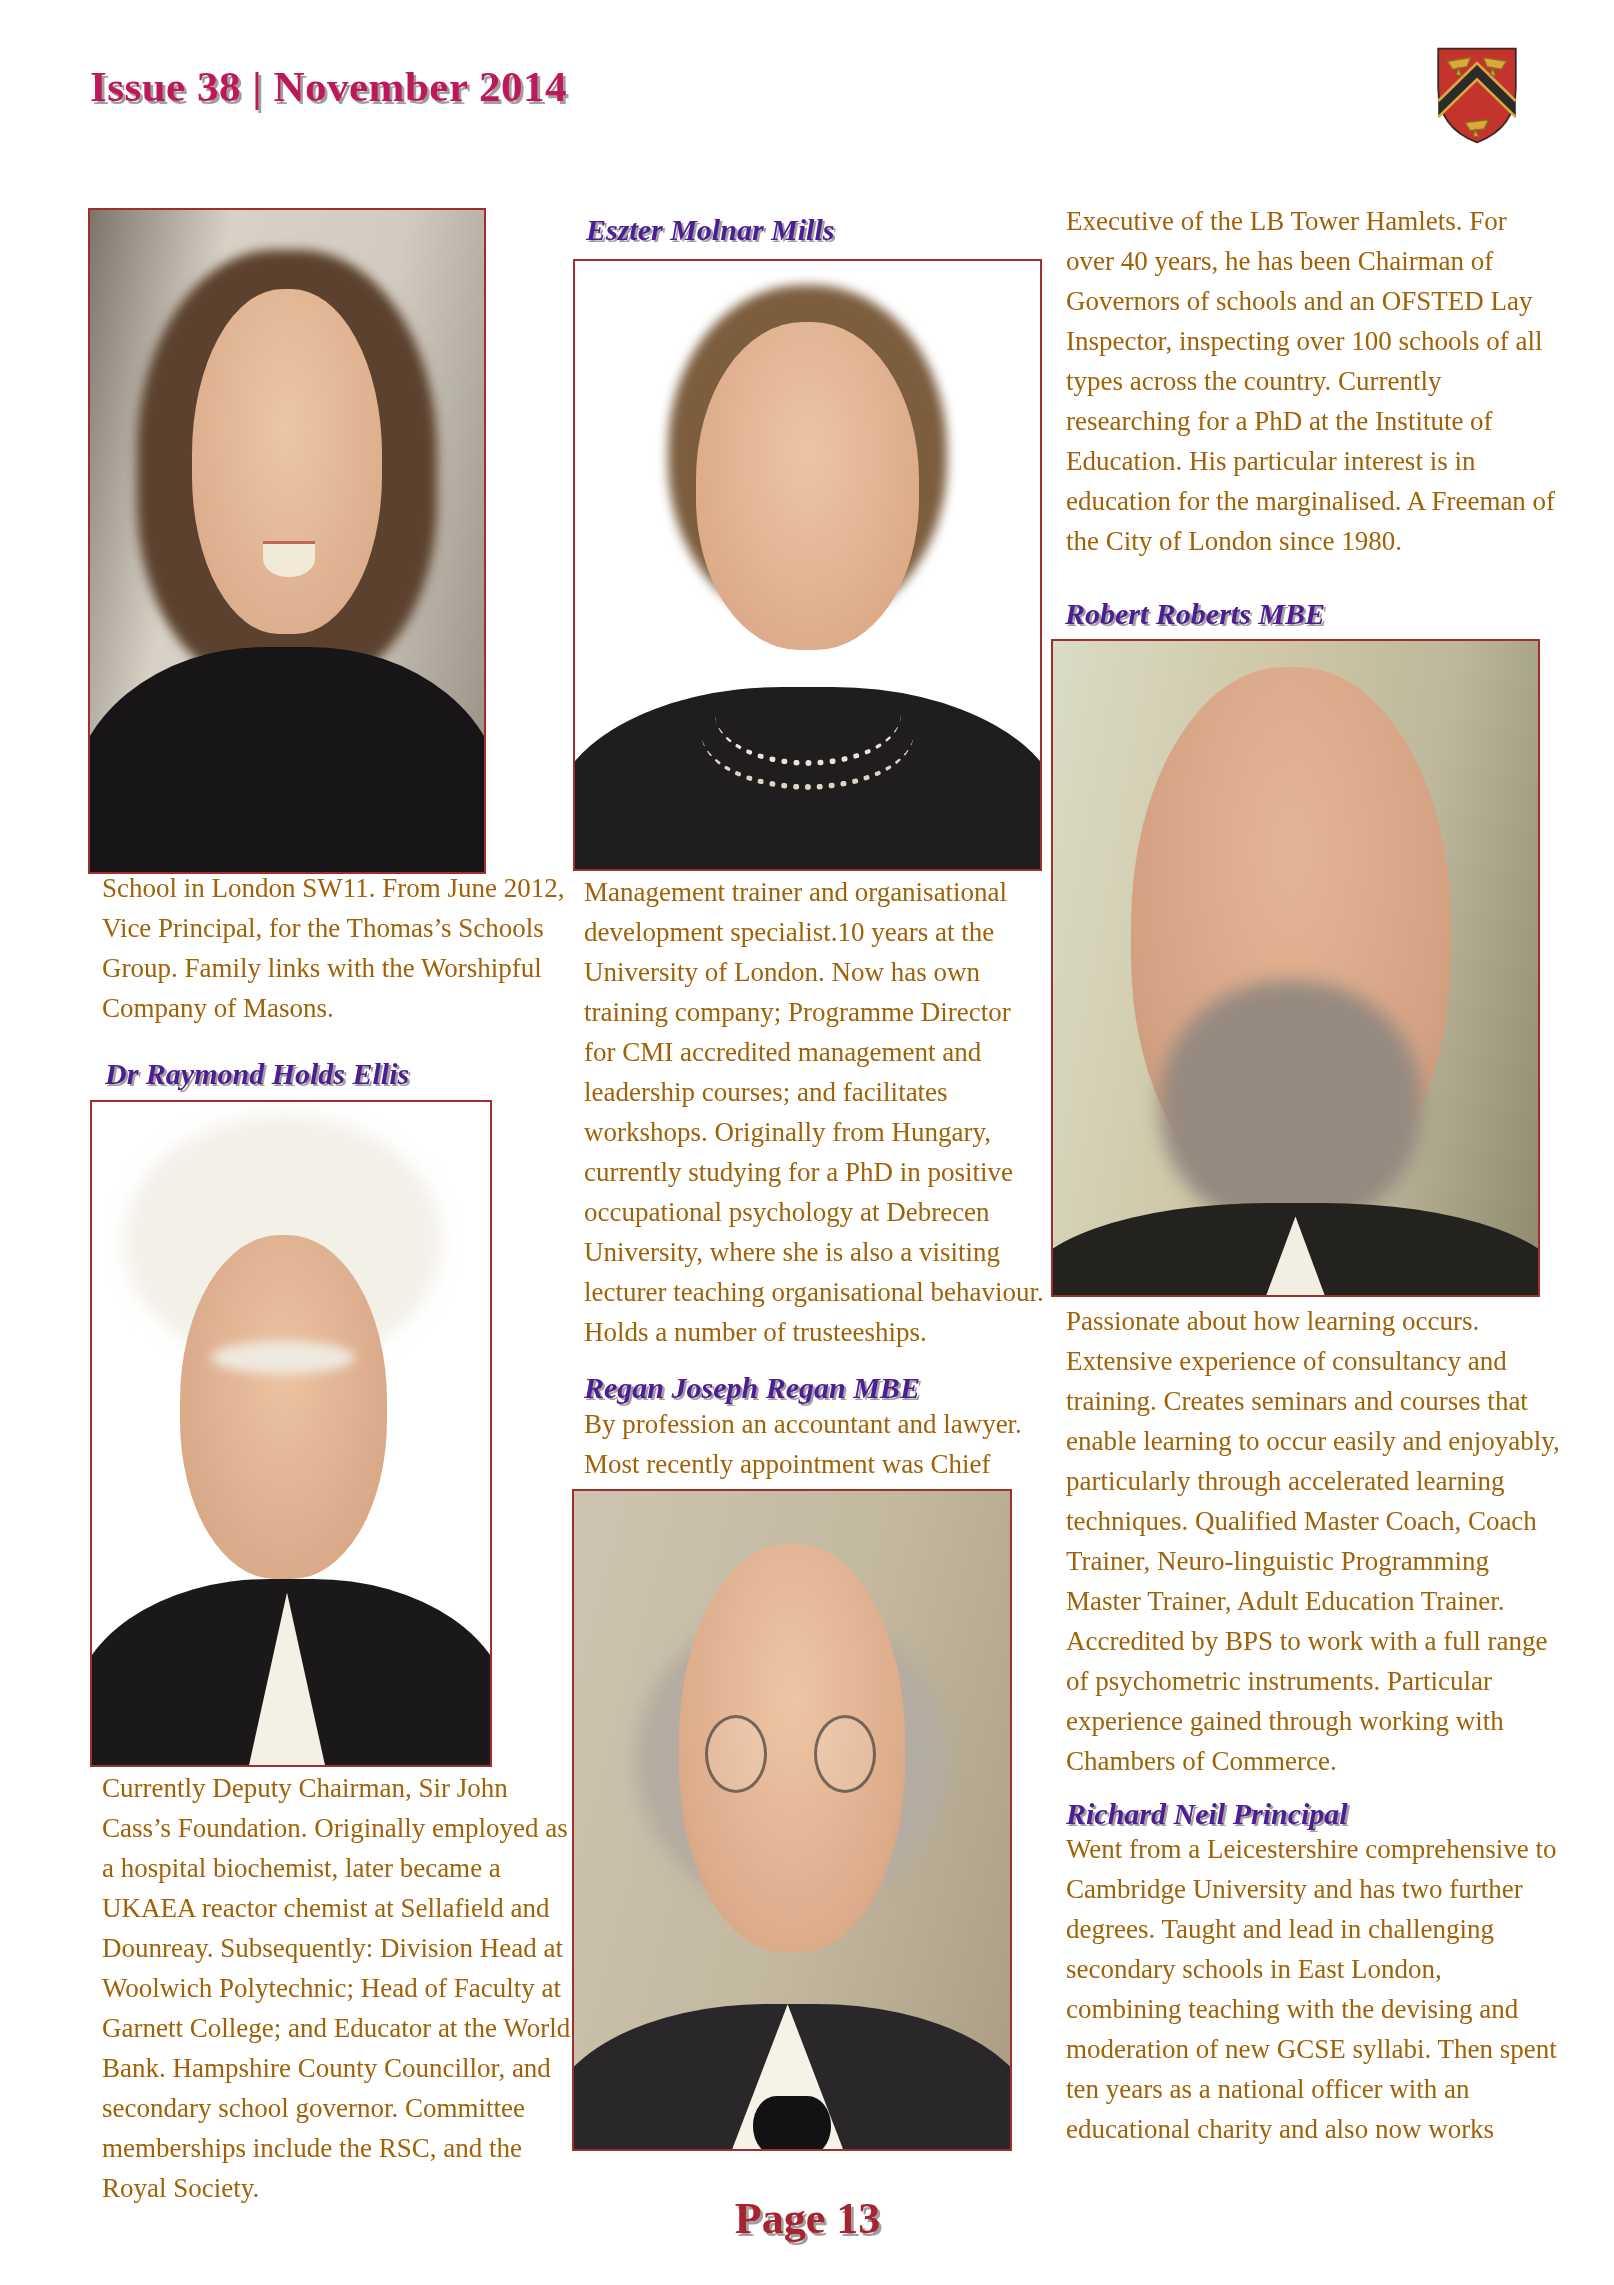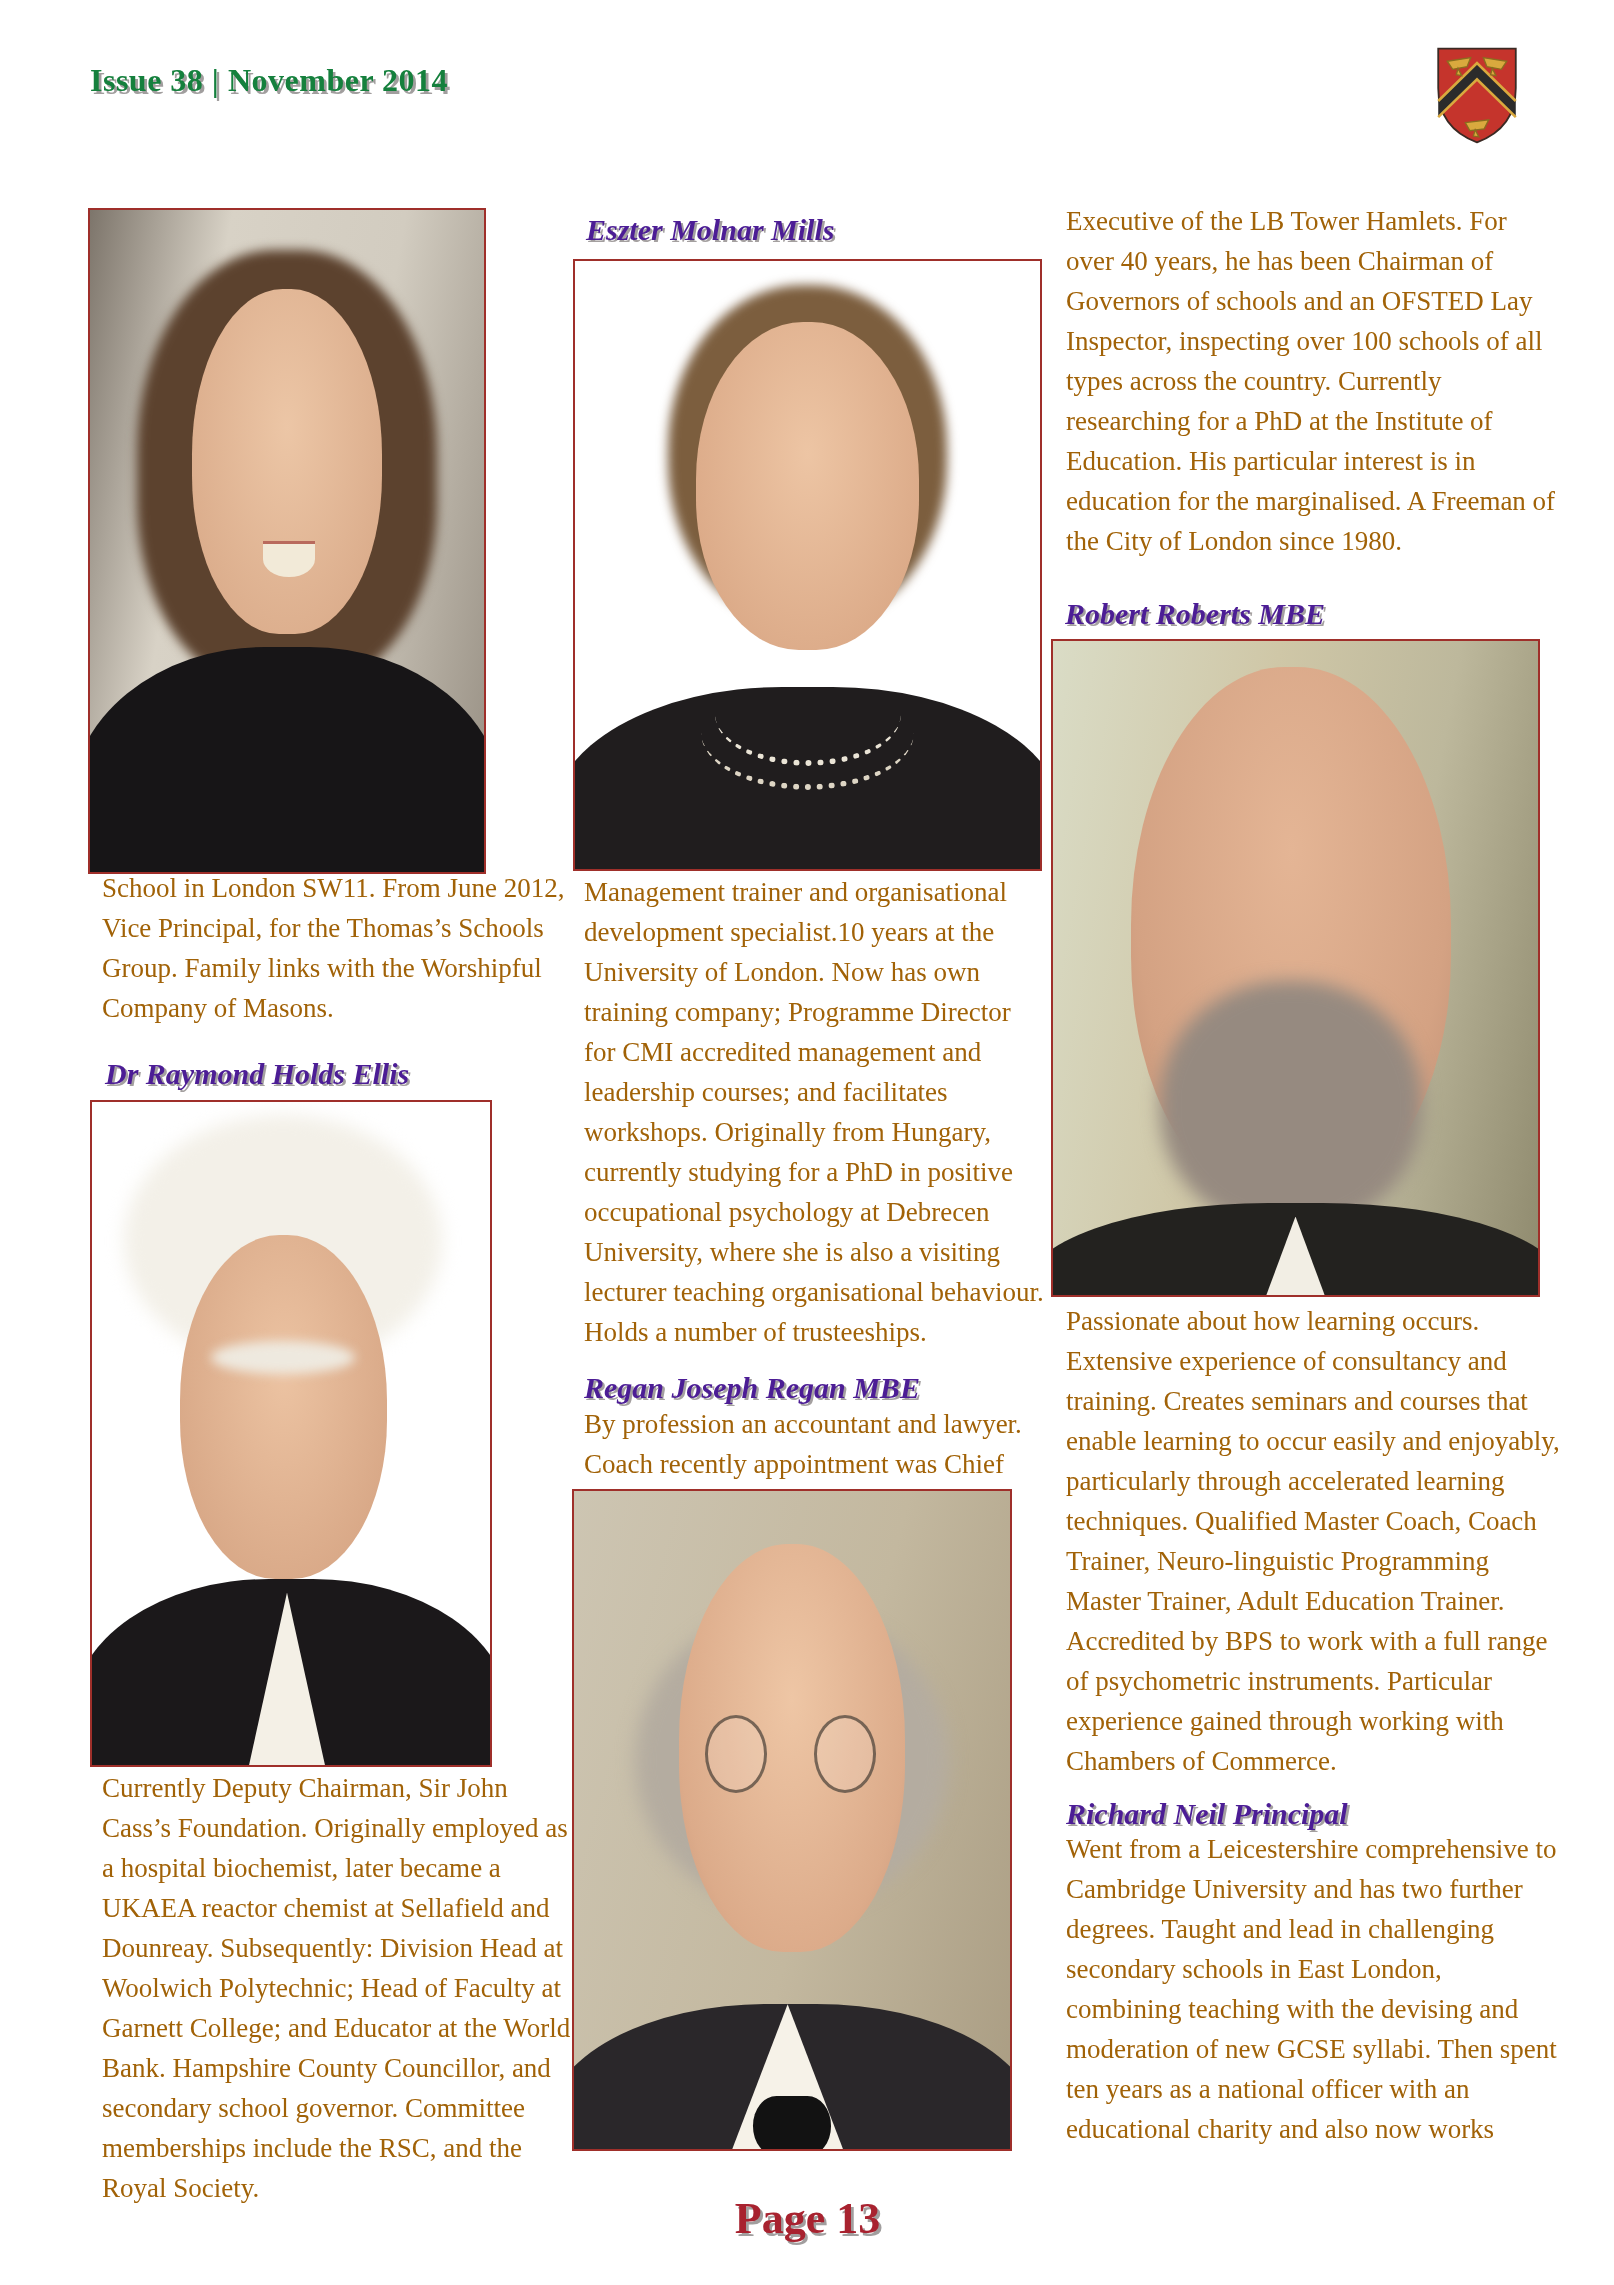--- a/index.html
+++ b/index.html
@@ -5,21 +5,21 @@
   html,body{margin:0;padding:0;background:#ffffff;}
   #page{
     position:relative;
     width:1615px;height:2285px;
     background:#ffffff;
     font-family:"Liberation Serif", serif;
     overflow:hidden;
   }
   .masthead{
     position:absolute;left:90px;top:62px;
-    font-size:32px;font-weight:bold;color:#15803d;
+    font-size:43px;font-weight:bold;color:#be185d;
     text-shadow:2.7px 2.7px 0 rgba(130,125,125,0.75);
     letter-spacing:0.5px;
   }
   .crest{position:absolute;left:1431px;top:45px;width:92px;height:101px;}
   .section-heading{
     position:absolute;
     font-size:30px;font-weight:bold;font-style:italic;color:#4c1d95;
     text-shadow:2.3px 2.3px 0 rgba(125,120,120,0.7);
     white-space:nowrap;
   }
@@ -143,21 +143,21 @@
     <div class="p-face"></div>
     <div class="p-torso"></div>
     <div class="p-necklace"></div>
     <div class="p-necklace2"></div>
   </div>
 
   <div class="body-text" style="left:584px;top:872px;width:463px;">Management trainer and organisational development specialist.10 years at the University of London. Now has own training company; Programme Director for CMI accredited management and leadership courses; and facilitates workshops. Originally from Hungary, currently studying for a PhD in positive occupational psychology at Debrecen University, where she is also a visiting lecturer teaching organisational behaviour. Holds a number of trusteeships.</div>
 
   <div class="section-heading" style="left:584px;top:1371px;">Regan Joseph Regan MBE</div>
 
-  <div class="body-text" style="left:584px;top:1404px;width:463px;">By profession an accountant and lawyer. Coach recently appointment was Chief</div>
+  <div class="body-text" style="left:584px;top:1404px;width:463px;">By profession an accountant and lawyer. Most recently appointment was Chief</div>
 
   <div class="portrait photo-4" style="left:572px;top:1489px;width:440px;height:662px;">
     <div class="p-sidehair blur10"></div>
     <div class="p-face"></div>
     <div class="p-glass-l"></div>
     <div class="p-glass-r"></div>
     <div class="p-torso"></div>
     <div class="p-shirt"></div>
     <div class="p-bow"></div>
   </div>

